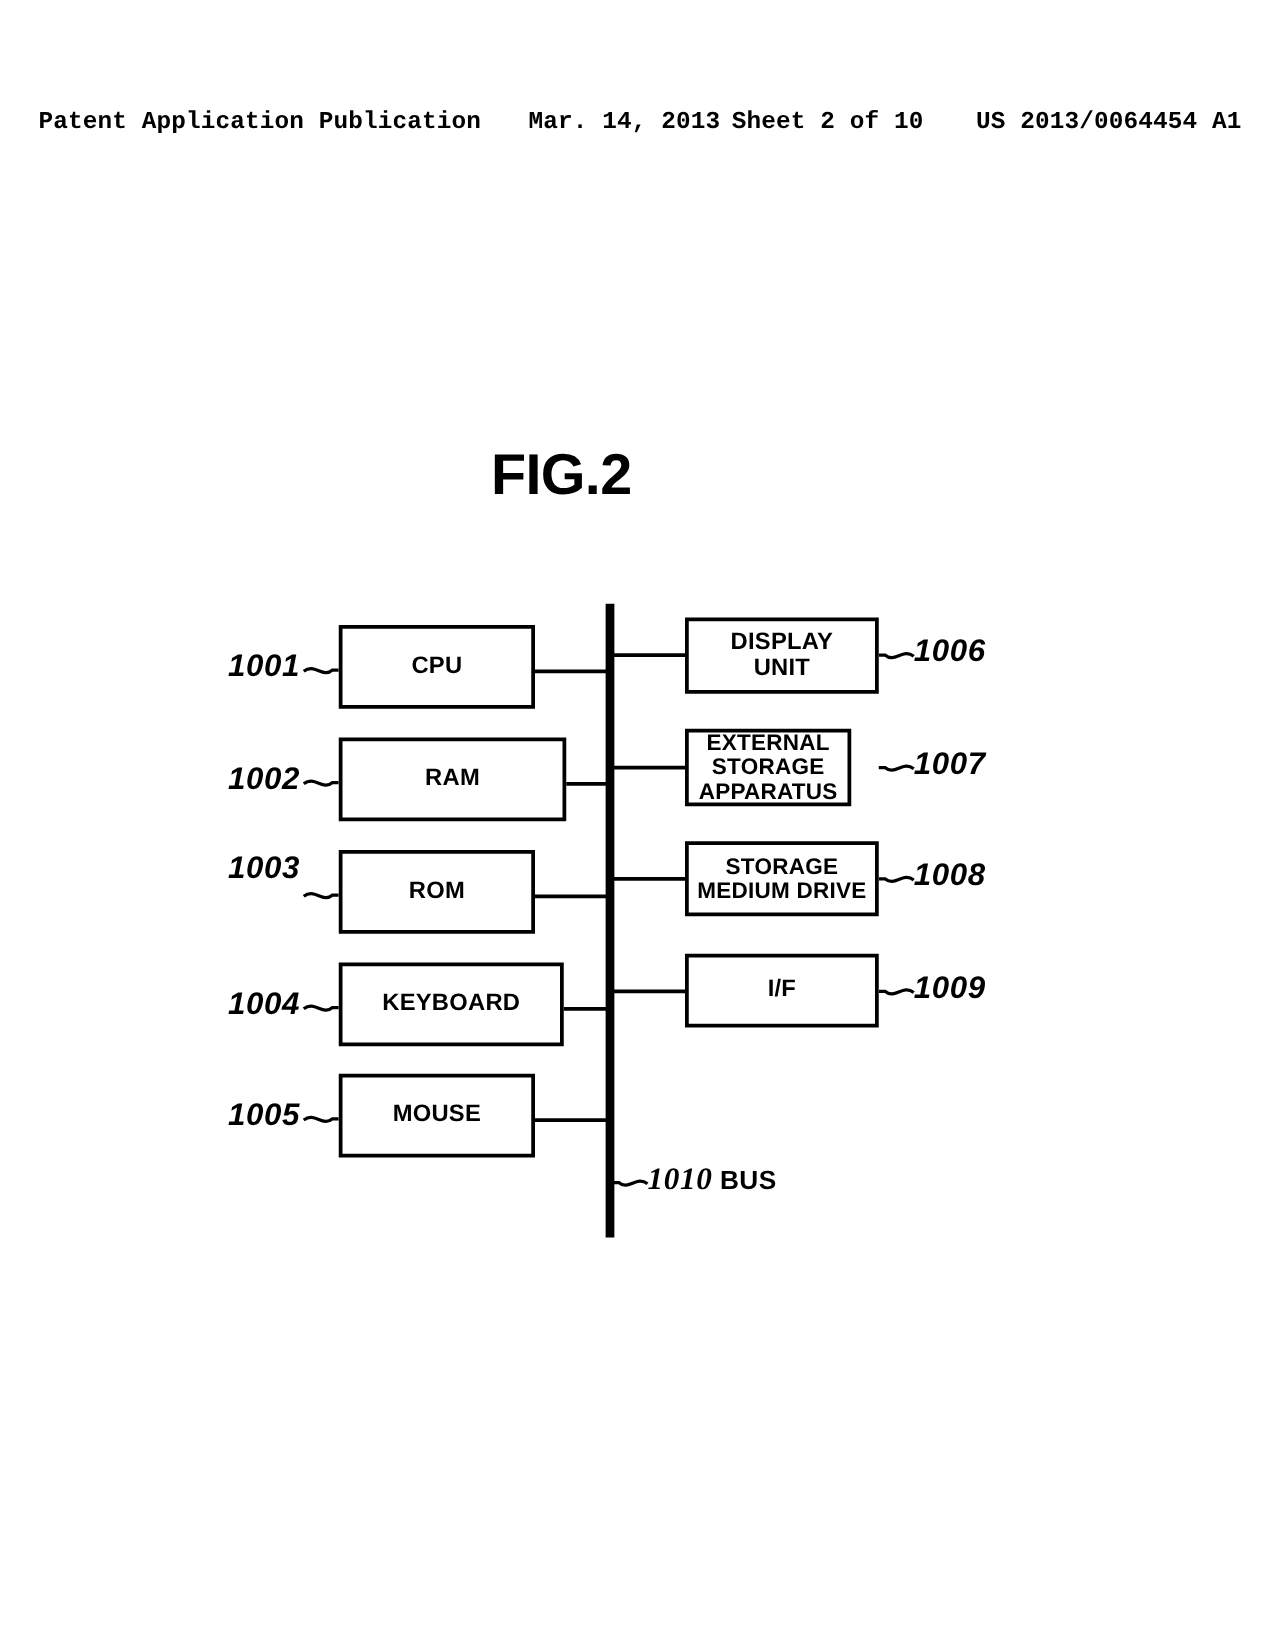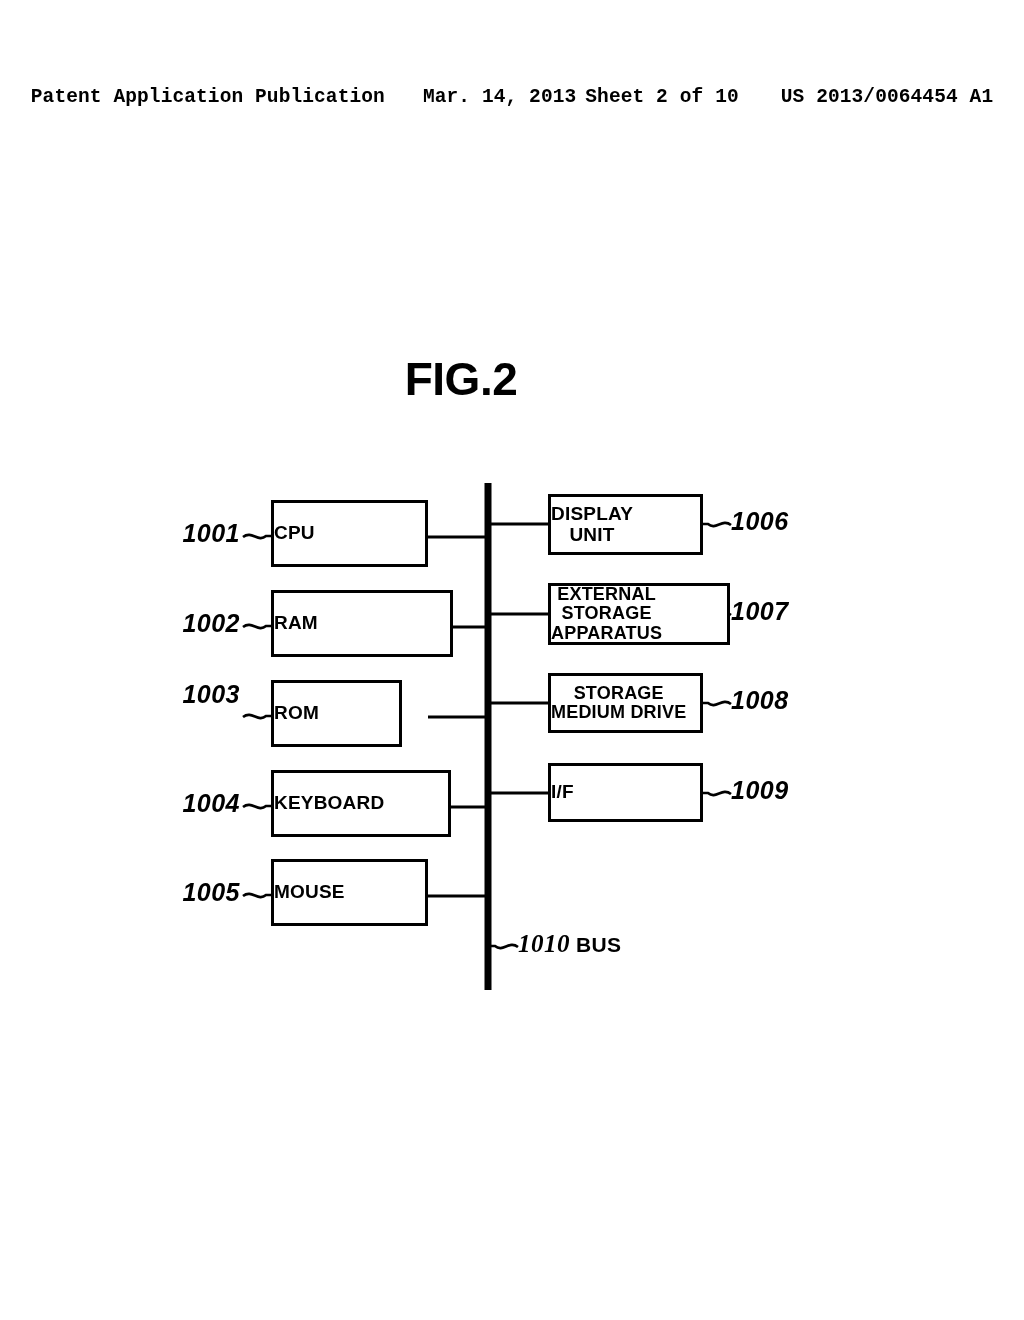--- a/index.html
+++ b/index.html
@@ -34,21 +34,21 @@
   }
   .hdr-pub    { margin-right: 38px; }
   .hdr-date   { margin-right: 9px; }
   .hdr-sheet  { margin-right: 42px; }
   .hdr-number { }
 
   
   .fig-title {
     position: absolute;
     top: 352px;
-    left: 12px;
+    left: 0;
     width: 898px;
     text-align: center;
     font-family: "Liberation Sans", sans-serif;
     font-weight: bold;
     font-size: 46px;
     letter-spacing: -0.5px;
   }
 
   
   .diagram {
@@ -60,21 +60,21 @@
   }
 
   
   .node {
     position: absolute;
     box-sizing: border-box;
     border: 3px solid #000;
     background: #ffffff;
     display: flex;
     align-items: center;
-    justify-content: flex-start;
+    justify-content: center;
     text-align: center;
     font-family: "Liberation Sans", sans-serif;
     font-weight: bold;
     font-size: 19px;
     line-height: 1.08;
     letter-spacing: 0.2px;
     white-space: pre-line;
   }
   .node.small-text { font-size: 18px; }
 
@@ -162,35 +162,35 @@
 
     <path d="M488,946 L495,946 C503,953 509,940 518,947" fill="none" stroke="#000" stroke-width="2.6"></path>
   </svg>
 
   <div class="node" style="left:271px; top:500px; width:157px; height:67px;">
     <span>CPU</span>
   </div>
   <div class="node" style="left:271px; top:590px; width:182px; height:67px;">
     <span>RAM</span>
   </div>
-  <div class="node" style="left:271px; top:680px; width:131px; height:67px;">
+  <div class="node" style="left:271px; top:680px; width:157px; height:67px;">
     <span>ROM</span>
   </div>
   <div class="node" style="left:271px; top:770px; width:180px; height:67px;">
     <span>KEYBOARD</span>
   </div>
   <div class="node" style="left:271px; top:859px; width:157px; height:67px;">
     <span>MOUSE</span>
   </div>
 
   <div class="node" style="left:548px; top:494px; width:155px; height:61px;">
     <span>DISPLAY
 UNIT</span>
   </div>
-  <div class="node small-text" style="left:548px; top:583px; width:182px; height:62px;">
+  <div class="node small-text" style="left:548px; top:583px; width:133px; height:62px;">
     <span>EXTERNAL
 STORAGE
 APPARATUS</span>
   </div>
   <div class="node small-text" style="left:548px; top:673px; width:155px; height:60px;">
     <span>STORAGE
 MEDIUM DRIVE</span>
   </div>
   <div class="node" style="left:548px; top:763px; width:155px; height:59px;">
     <span>I/F</span>

